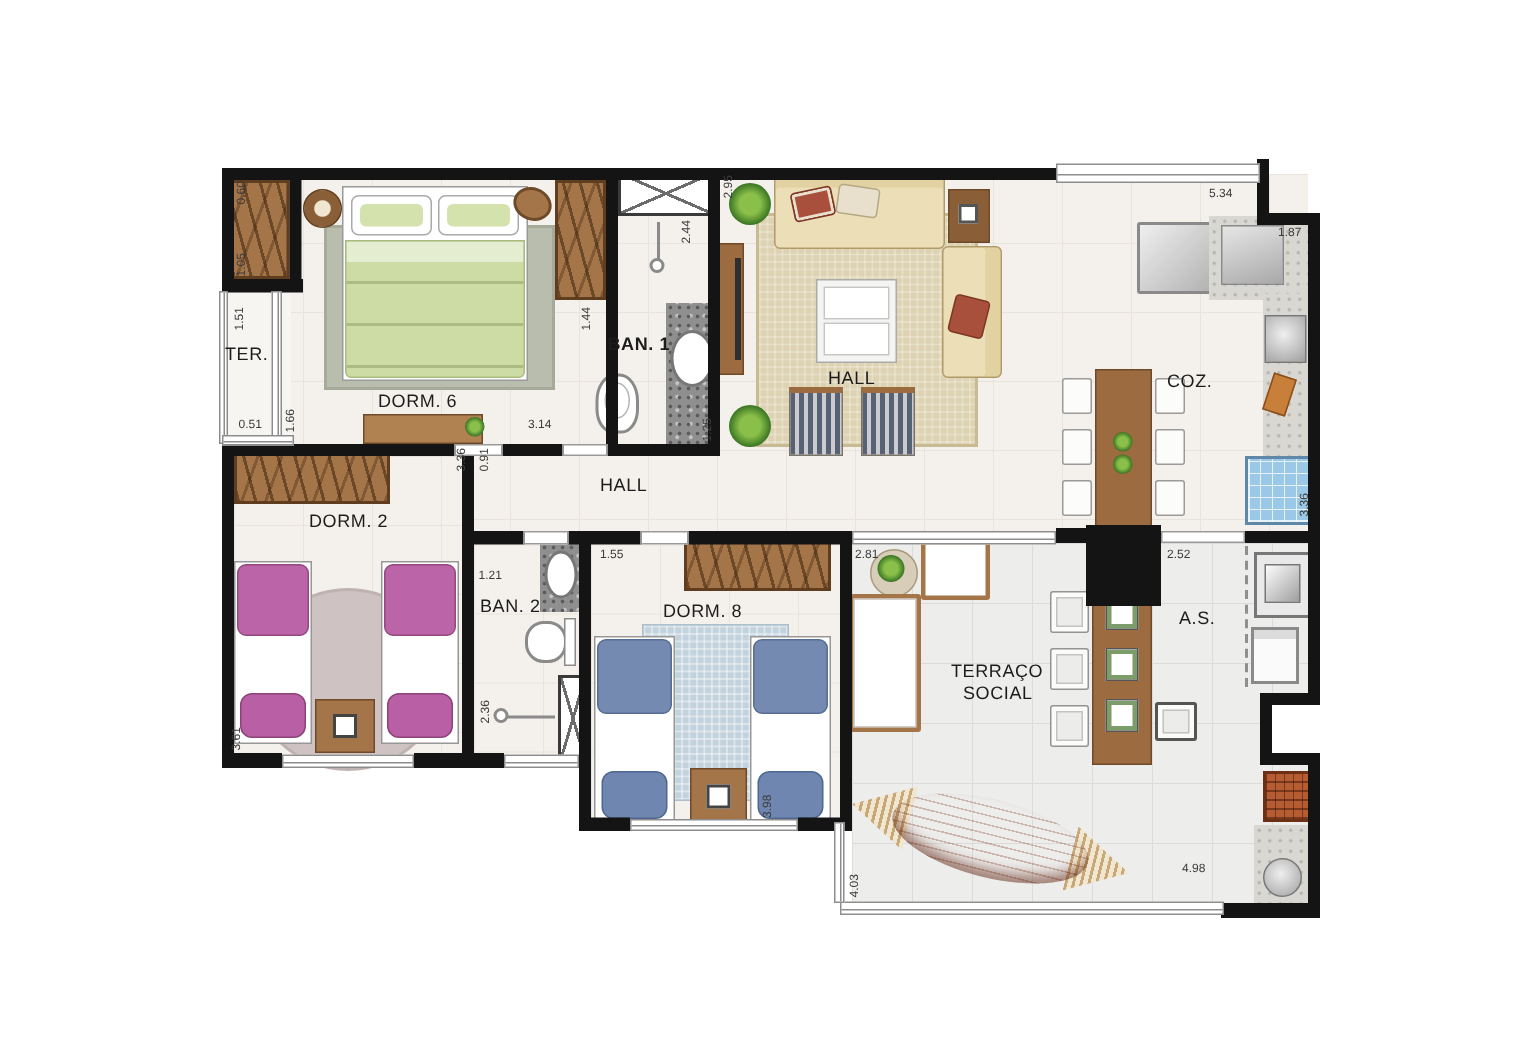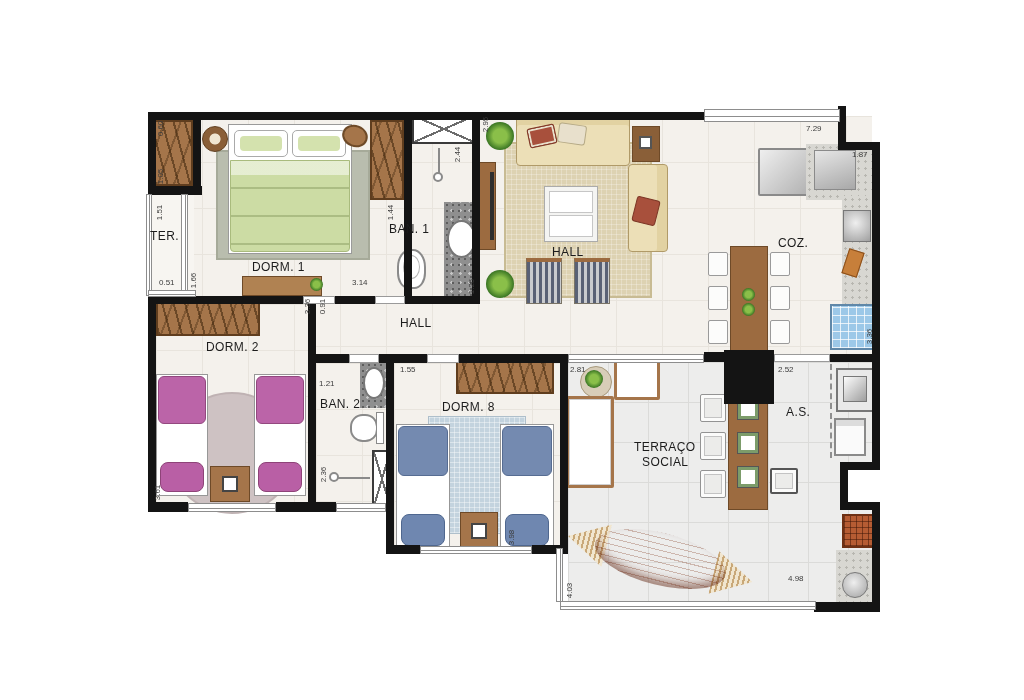--- a/index.html
+++ b/index.html
@@ -218,43 +218,43 @@
   <div class="win h" style="left:568px;top:354px;width:136px;height:9px;"></div>
   <div class="win h" style="left:560px;top:601px;width:256px;height:9px;"></div>
   <div class="win v" style="left:556px;top:548px;width:7px;height:54px;"></div>
   <div class="door" style="left:303px;top:296px;width:32px;height:8px;"></div>
   <div class="door" style="left:375px;top:296px;width:30px;height:8px;"></div>
   <div class="door" style="left:349px;top:354px;width:30px;height:9px;"></div>
   <div class="door" style="left:427px;top:354px;width:32px;height:9px;"></div>
   <div class="door" style="left:774px;top:354px;width:56px;height:8px;"></div>
 
   <span class="lbl" style="left:150px;top:229px;">TER.</span>
-  <span class="lbl" style="left:252px;top:260px;">DORM. 1</span>
-  <span class="lbl" style="left:389px;top:222px;">BAN. 1</span>
+  <span class="lbl" style="left:252px;top:260px;">DORM. 6</span>
+  <span class="lbl" style="left:405px;top:222px;font-weight:bold;">BAN. 1</span>
   <span class="lbl" style="left:552px;top:245px;">HALL</span>
-  <span class="lbl" style="left:778px;top:236px;">COZ.</span>
+  <span class="lbl" style="left:778px;top:247px;">COZ.</span>
   <span class="lbl" style="left:400px;top:316px;">HALL</span>
   <span class="lbl" style="left:206px;top:340px;">DORM. 2</span>
   <span class="lbl" style="left:320px;top:397px;">BAN. 2</span>
   <span class="lbl" style="left:442px;top:400px;">DORM. 8</span>
   <span class="lbl" style="left:634px;top:440px;">TERRAÇO</span>
   <span class="lbl" style="left:642px;top:455px;">SOCIAL</span>
   <span class="lbl" style="left:786px;top:405px;">A.S.</span>
 
   <span class="dim v" style="left:152px;top:208px;">1.51</span>
   <span class="dim" style="left:159px;top:278px;">0.51</span>
   <span class="dim v" style="left:186px;top:276px;">1.66</span>
   <span class="dim" style="left:352px;top:278px;">3.14</span>
   <span class="dim v" style="left:300px;top:302px;">3.36</span>
   <span class="dim v" style="left:315px;top:302px;">0.91</span>
   <span class="dim v" style="left:450px;top:150px;">2.44</span>
   <span class="dim v" style="left:383px;top:208px;">1.44</span>
   <span class="dim v" style="left:464px;top:282px;">1.25</span>
   <span class="dim v" style="left:478px;top:120px;">2.95</span>
-  <span class="dim" style="left:806px;top:124px;">7.29</span>
+  <span class="dim" style="left:806px;top:124px;">5.34</span>
   <span class="dim" style="left:852px;top:150px;">1.87</span>
   <span class="dim v" style="left:862px;top:332px;">3.36</span>
   <span class="dim" style="left:319px;top:379px;">1.21</span>
   <span class="dim" style="left:400px;top:365px;">1.55</span>
   <span class="dim" style="left:570px;top:365px;">2.81</span>
   <span class="dim" style="left:778px;top:365px;">2.52</span>
   <span class="dim v" style="left:316px;top:470px;">2.36</span>
   <span class="dim v" style="left:150px;top:488px;">3.61</span>
   <span class="dim v" style="left:504px;top:533px;">3.98</span>
   <span class="dim v" style="left:562px;top:586px;">4.03</span>

